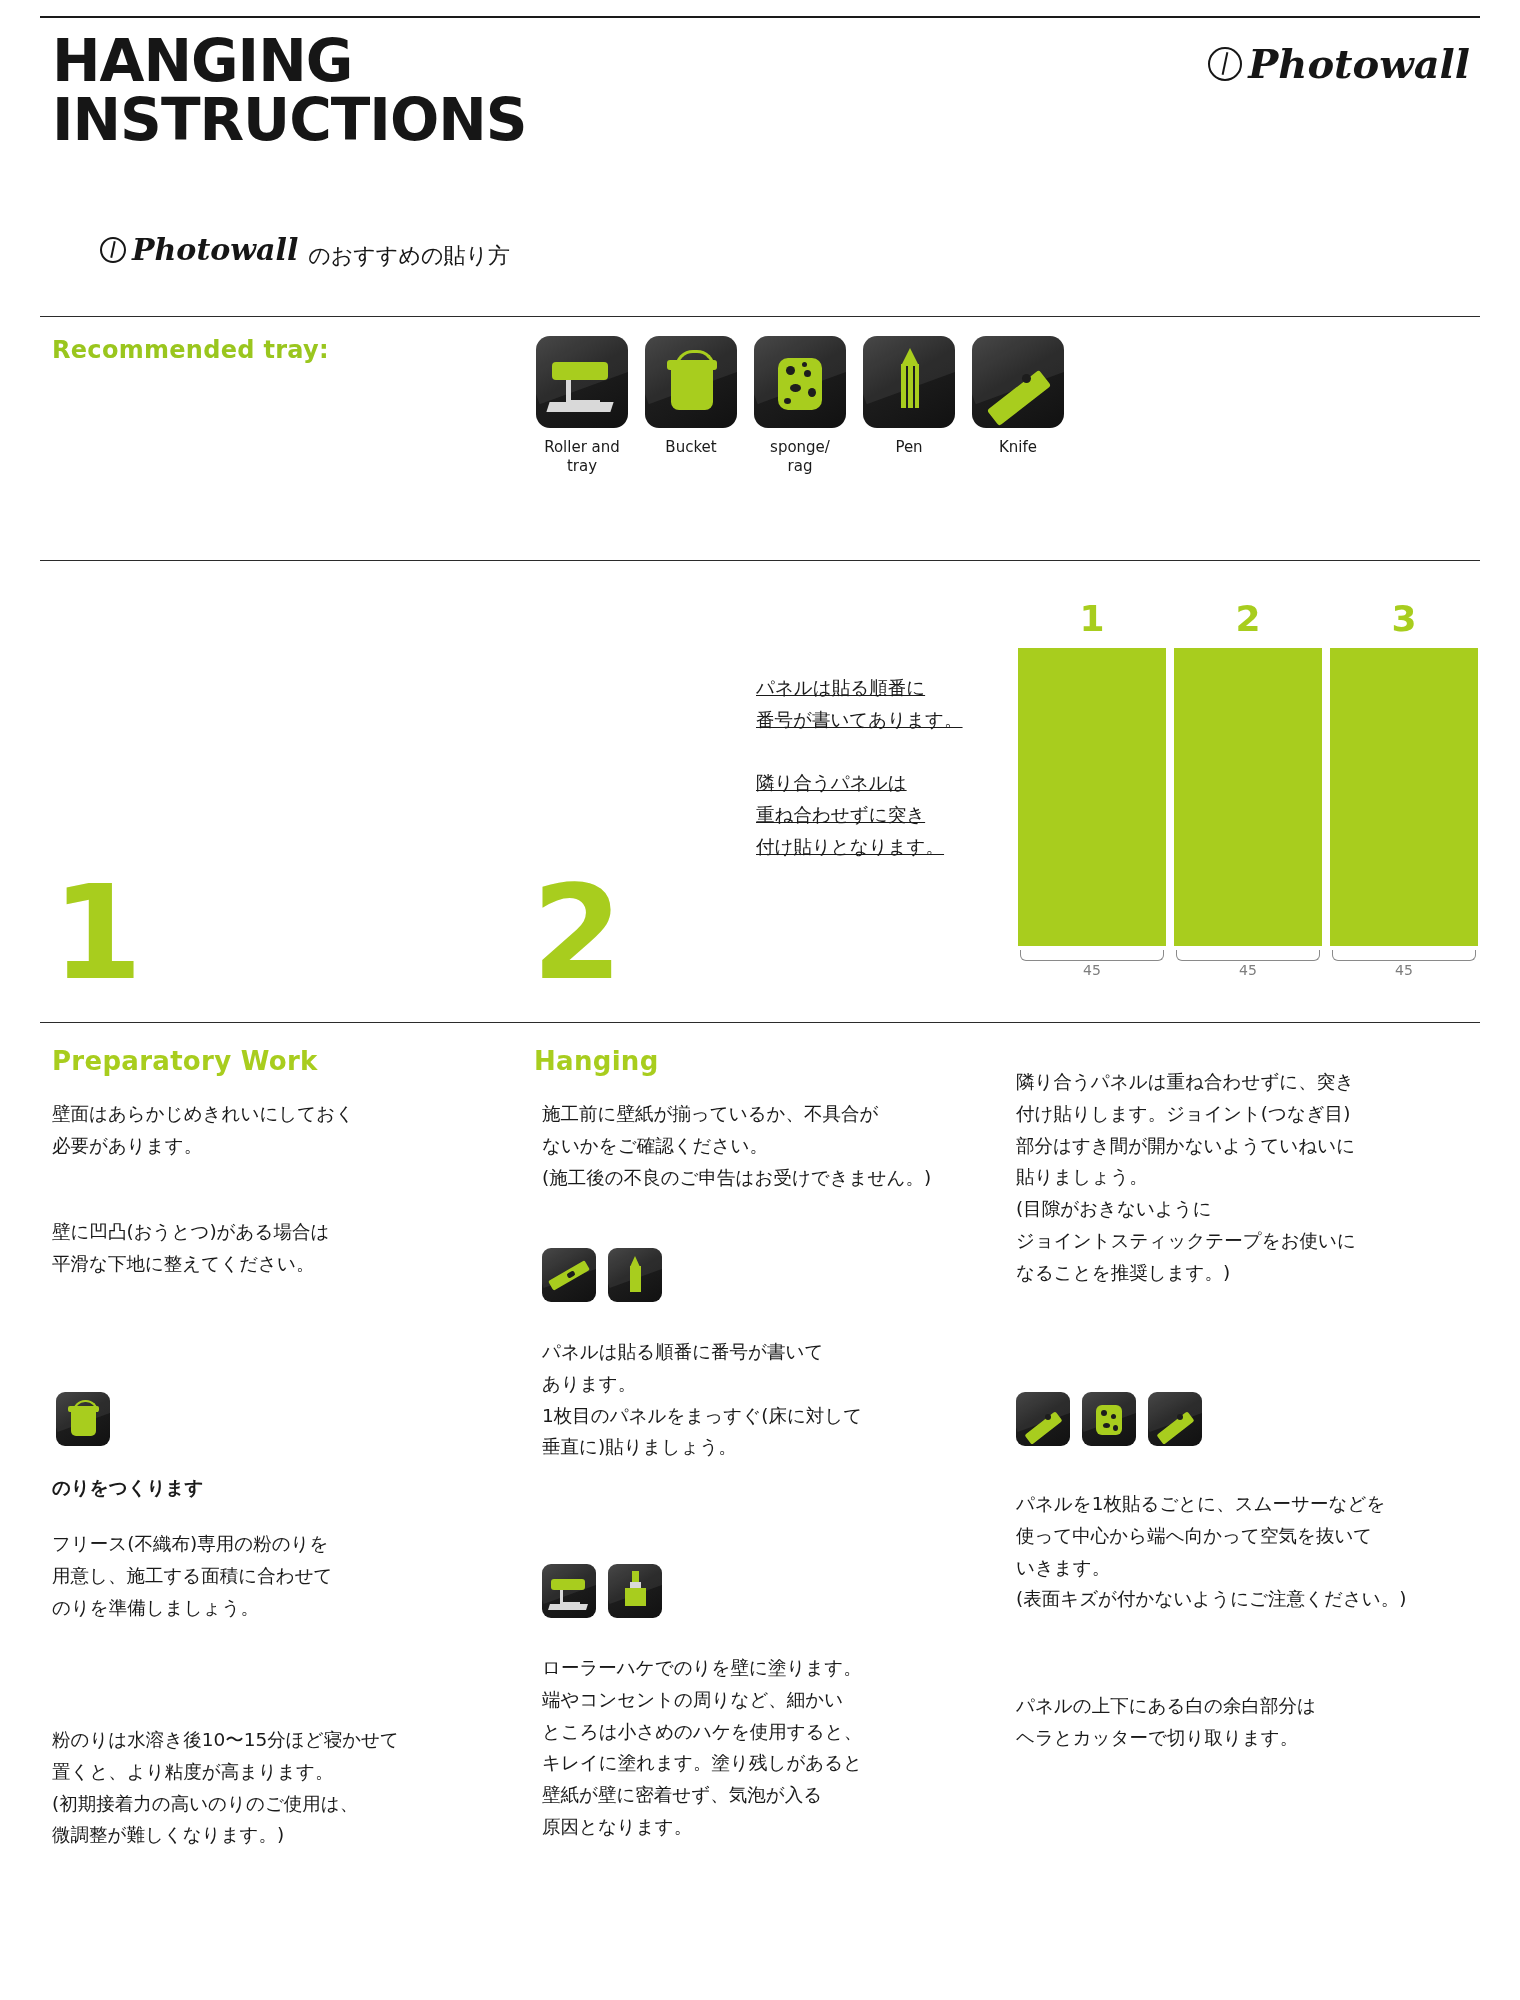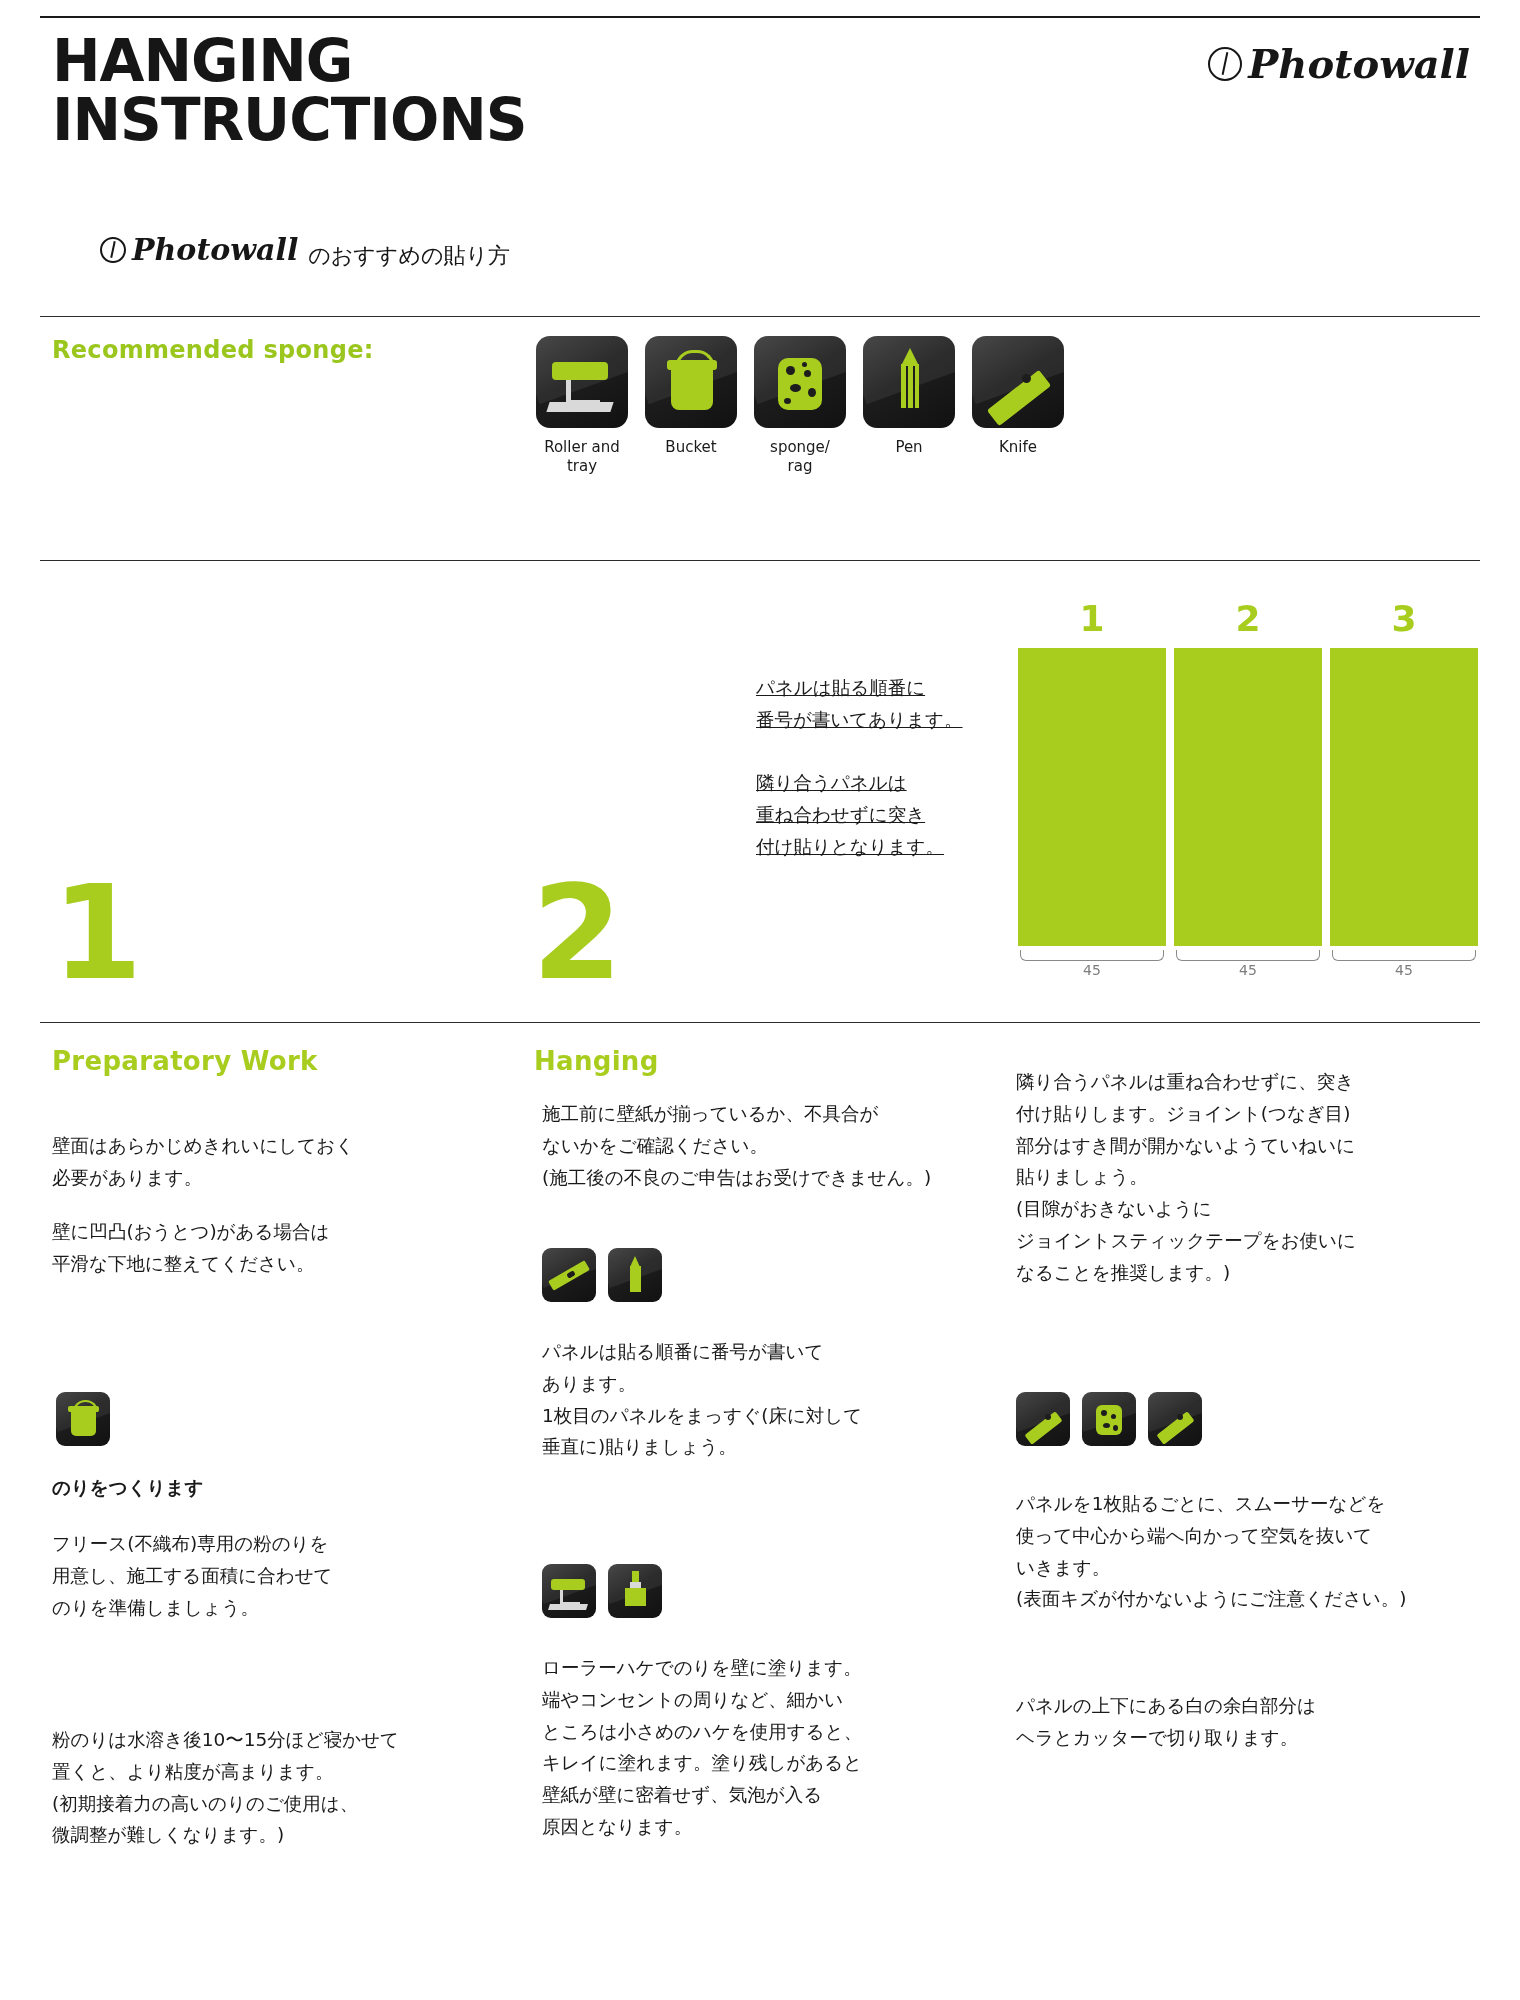--- a/index.html
+++ b/index.html
@@ -295,21 +295,21 @@
   <div class="subtitle">
     <span class="brand-logo">
       <span class="mark"></span>
       <span>Photowall</span>
     </span>
     <span class="jp">のおすすめの貼り方</span>
   </div>
 
   <div class="rule thin" style="left:40px; top:316px; width:1440px;"></div>
 
-  <div class="tools-label">Recommended sponge:</div>
+  <div class="tools-label">Recommended tray:</div>
 
   <div class="tools-row">
     <div class="tool">
       <div class="tool-icon">
         <div class="shine"></div>
         <div class="ic green roller-bar"></div>
         <div class="ic roller-handle"></div>
         <div class="ic roller-handle2"></div>
         <div class="ic roller-tray"></div>
       </div>
@@ -398,21 +398,21 @@
       <div class="val">45</div>
     </div>
   </div>
 
   <div class="bignum" style="left:52px; top:868px;">1</div>
   <div class="bignum" style="left:532px; top:868px;">2</div>
 
   <div class="rule thin" style="left:40px; top:1022px; width:1440px;"></div>
 
   <div class="sect-head" style="left:52px; top:1046px;">Preparatory Work</div>
-  <div class="body-text" style="left:52px; top:1098px; width:420px;margin-top:32px;">壁面はあらかじめきれいにしておく
+  <div class="body-text" style="left:52px; top:1098px; width:420px;">壁面はあらかじめきれいにしておく
 必要があります。</div>
   <div class="body-text" style="left:52px; top:1216px; width:420px;">壁に凹凸(おうとつ)がある場合は
 平滑な下地に整えてください。</div>
 
   <div class="inline-icons" style="left:56px; top:1392px;">
     <div class="mini-icon">
       <div class="shine"></div>
       <div class="ic m-bucket-handle"></div>
       <div class="ic m-bucket-lip"></div>
       <div class="ic m-bucket-body"></div>

